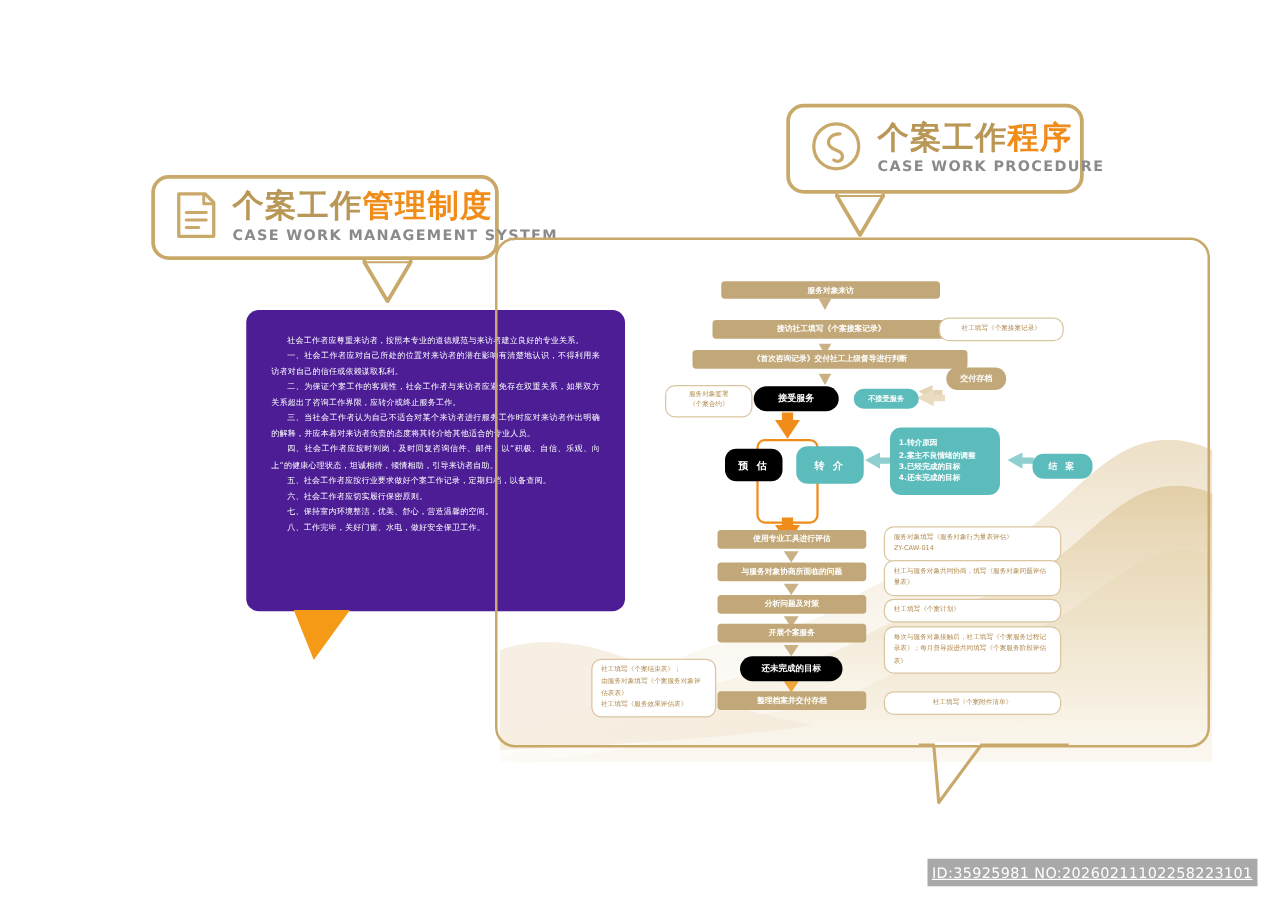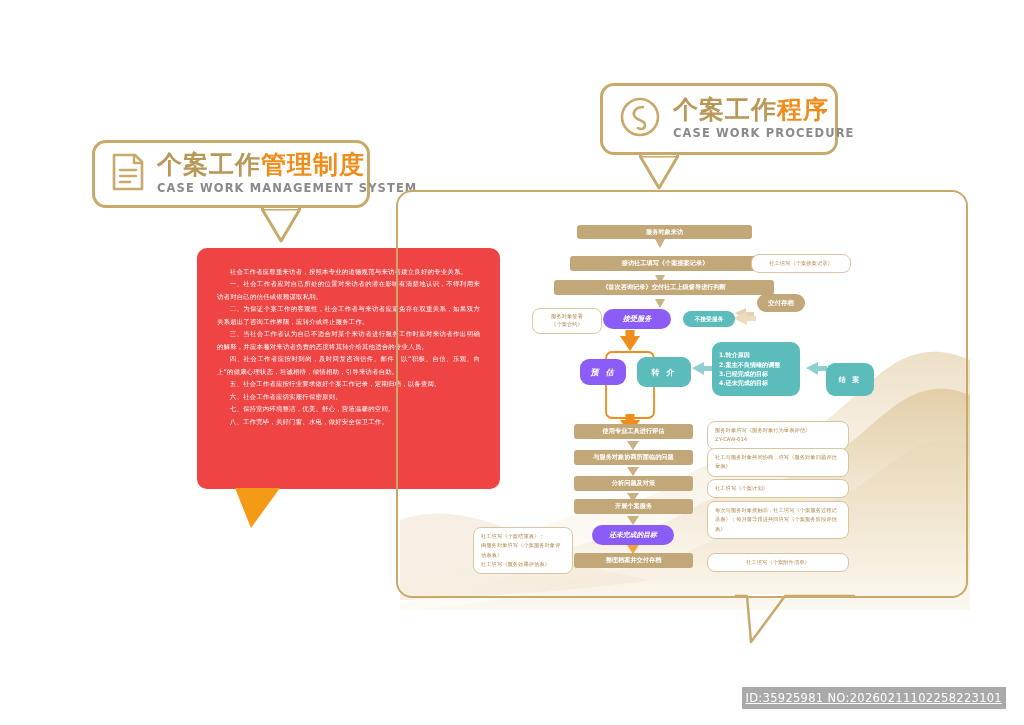--- a/index.html
+++ b/index.html
@@ -16,38 +16,39 @@
 
   
   .title-bubble {
     position: absolute;
     border: 3px solid #C9A96A;
     border-radius: 14px;
     background: #fff;
     display: flex;
     align-items: center;
     gap: 12px;
+    margin-left: 29px;
   }
   .title-bubble .tail {
     position: absolute;
     width: 0; height: 0;
   }
   .tb-icon { flex: 0 0 auto; }
   .tb-text { line-height: 1.05; }
   .tb-cn { font-size: 25px; font-weight: bold; color: #B99757; letter-spacing: 1px; white-space: nowrap; }
   .tb-cn .hl { color: #F08C1A; }
   .tb-en { font-size: 11.5px; font-weight: bold; color: #8a8a8a; letter-spacing: 1.1px; white-space: nowrap; margin-top: 3px; }
 
   #bubble-left { left: 92px; top: 140px; width: 278px; height: 68px; padding: 0 16px; }
   #bubble-right { left: 600px; top: 83px; width: 238px; height: 72px; padding: 0 16px; }
 
   
   #orange-panel {
     position: absolute; left: 197px; top: 248px; width: 303px; height: 241px;
-    background: #ef4444; border-radius: 10px;
+    background: #4c1d95; border-radius: 10px;
     padding: 18px 20px 10px 20px;
   }
   #orange-panel p {
     color: #ffffff; font-size: 6.4px; line-height: 1.95; text-align: justify;
     text-indent: 2em; letter-spacing: .2px;
   }
 
   
   #frame {
     position: absolute; left: 396px; top: 190px; width: 572px; height: 408px;
@@ -56,21 +57,21 @@
 
   
   .flow { position: absolute; left: 0; top: 0; width: 1024px; height: 725px; pointer-events: none; }
   .node {
     position: absolute;
     display: flex; align-items: center; justify-content: center;
     color: #fff; font-weight: bold; white-space: nowrap;
     pointer-events: auto;
   }
   .n-tan   { background: #C2A878; }
-  .n-orange{ background: #8b5cf6; font-style: italic; }
+  .n-orange{ background: #000000; }
   .n-teal  { background: #5CBCBC; }
   .rounded-sm { border-radius: 3px; }
   .pill { border-radius: 999px; }
   .rr { border-radius: 9px; }
 
   
   .note {
     position: absolute;
     border: 1px solid #D9C6A0; border-radius: 8px; background: #fff;
     color: #B08B4F; font-size: 5.3px; line-height: 1.75;
@@ -238,21 +239,21 @@
     <div class="node n-teal rr" style="left:637px; top:357px; width:54px; height:30px; font-size:8px; letter-spacing:2px;">转 介</div>
 
     <div class="node n-teal rr" style="left:712px; top:342px; width:88px; height:54px; flex-direction:column; align-items:flex-start;
                 justify-content:center; padding-left:7px; font-size:6.1px; line-height:1.55;">
       <span>1.转介原因</span>
       <span>2.案主不良情绪的调整</span>
       <span>3.已经完成的目标</span>
       <span>4.还未完成的目标</span>
     </div>
 
-    <div class="node n-teal rr" style="left:826px; top:363px; width:48px; height:33px; font-size:7px; letter-spacing:2px;">结 案</div>
+    <div class="node n-teal rr" style="left:826px; top:363px; width:48px; height:20px; font-size:7px; letter-spacing:2px;">结 案</div>
 
     <div class="node n-tan rounded-sm" style="left:574px; top:424px; width:119px; height:15px; font-size:6.2px;">使用专业工具进行评估</div>
     <div class="note" style="left:707px; top:421px; width:142px; white-space:pre-line;">服务对象填写《服务对象行为量表评估》
 ZY-CAW-014</div>
 
     <div class="node n-tan rounded-sm" style="left:574px; top:450px; width:119px; height:15px; font-size:6.2px;">与服务对象协商所面临的问题</div>
     <div class="note" style="left:707px; top:448px; width:142px;">社工与服务对象共同协商，填写《服务对象问题评估量表》</div>
 
     <div class="node n-tan rounded-sm" style="left:574px; top:476px; width:119px; height:15px; font-size:6.2px;">分析问题及对策</div>
     <div class="note" style="left:707px; top:479px; width:142px;">社工填写《个案计划》</div>

